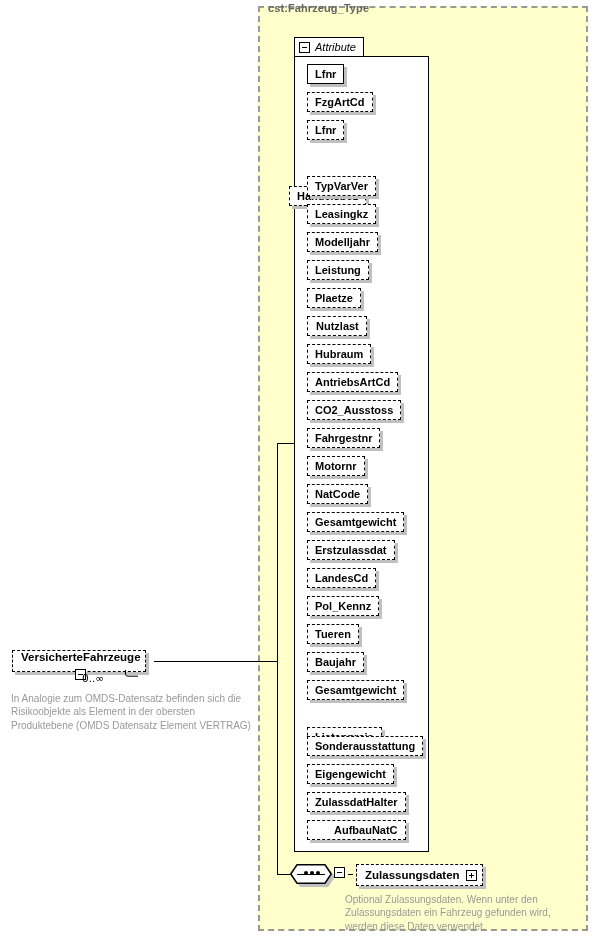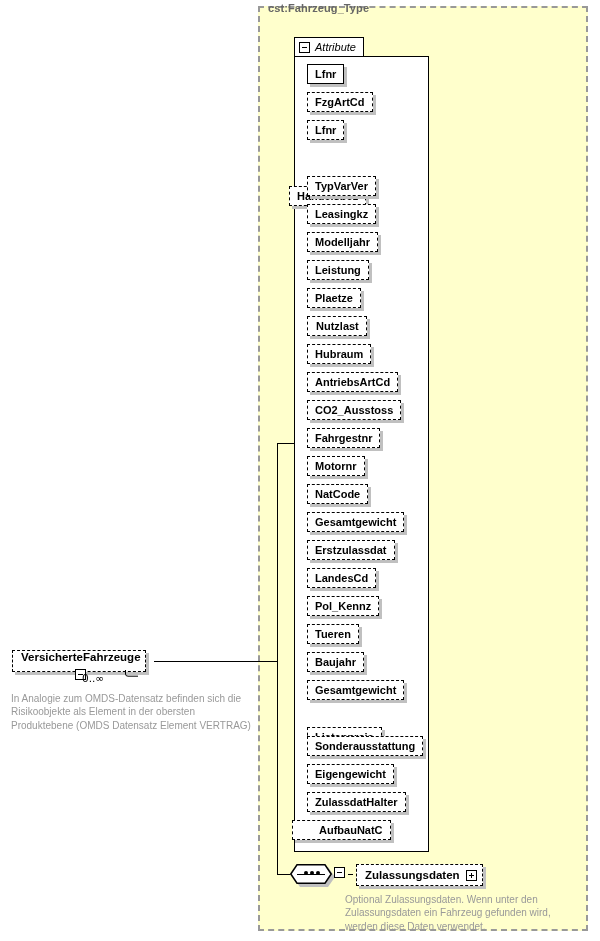--- a/index.html
+++ b/index.html
@@ -336,21 +336,21 @@
     </div>
     <div class="attr-row optional" style="left: 307px; top: 736px;">
       <span>Sonderausstattung</span>
     </div>
     <div class="attr-row optional" style="left: 307px; top: 764px;">
       <span>Eigengewicht</span>
     </div>
     <div class="attr-row optional" style="left: 307px; top: 792px;">
       <span>ZulassdatHalter</span>
     </div>
-    <div class="attr-row optional" style="left: 292px; top: 820px; padding-left: 26px;">
+    <div class="attr-row optional" style="left: 307px; top: 820px; padding-left: 26px;">
       <span>AufbauNatC</span>
     </div>
   </div>
 
 <div class="line vline" style="left:277px; top:443px; height:432px;"></div>
 
 <div class="line hline" style="left:277px; top:443px; width:18px;"></div>
 
 <div class="line hline" style="left:277px; top:874px; width:16px;"></div>
 

